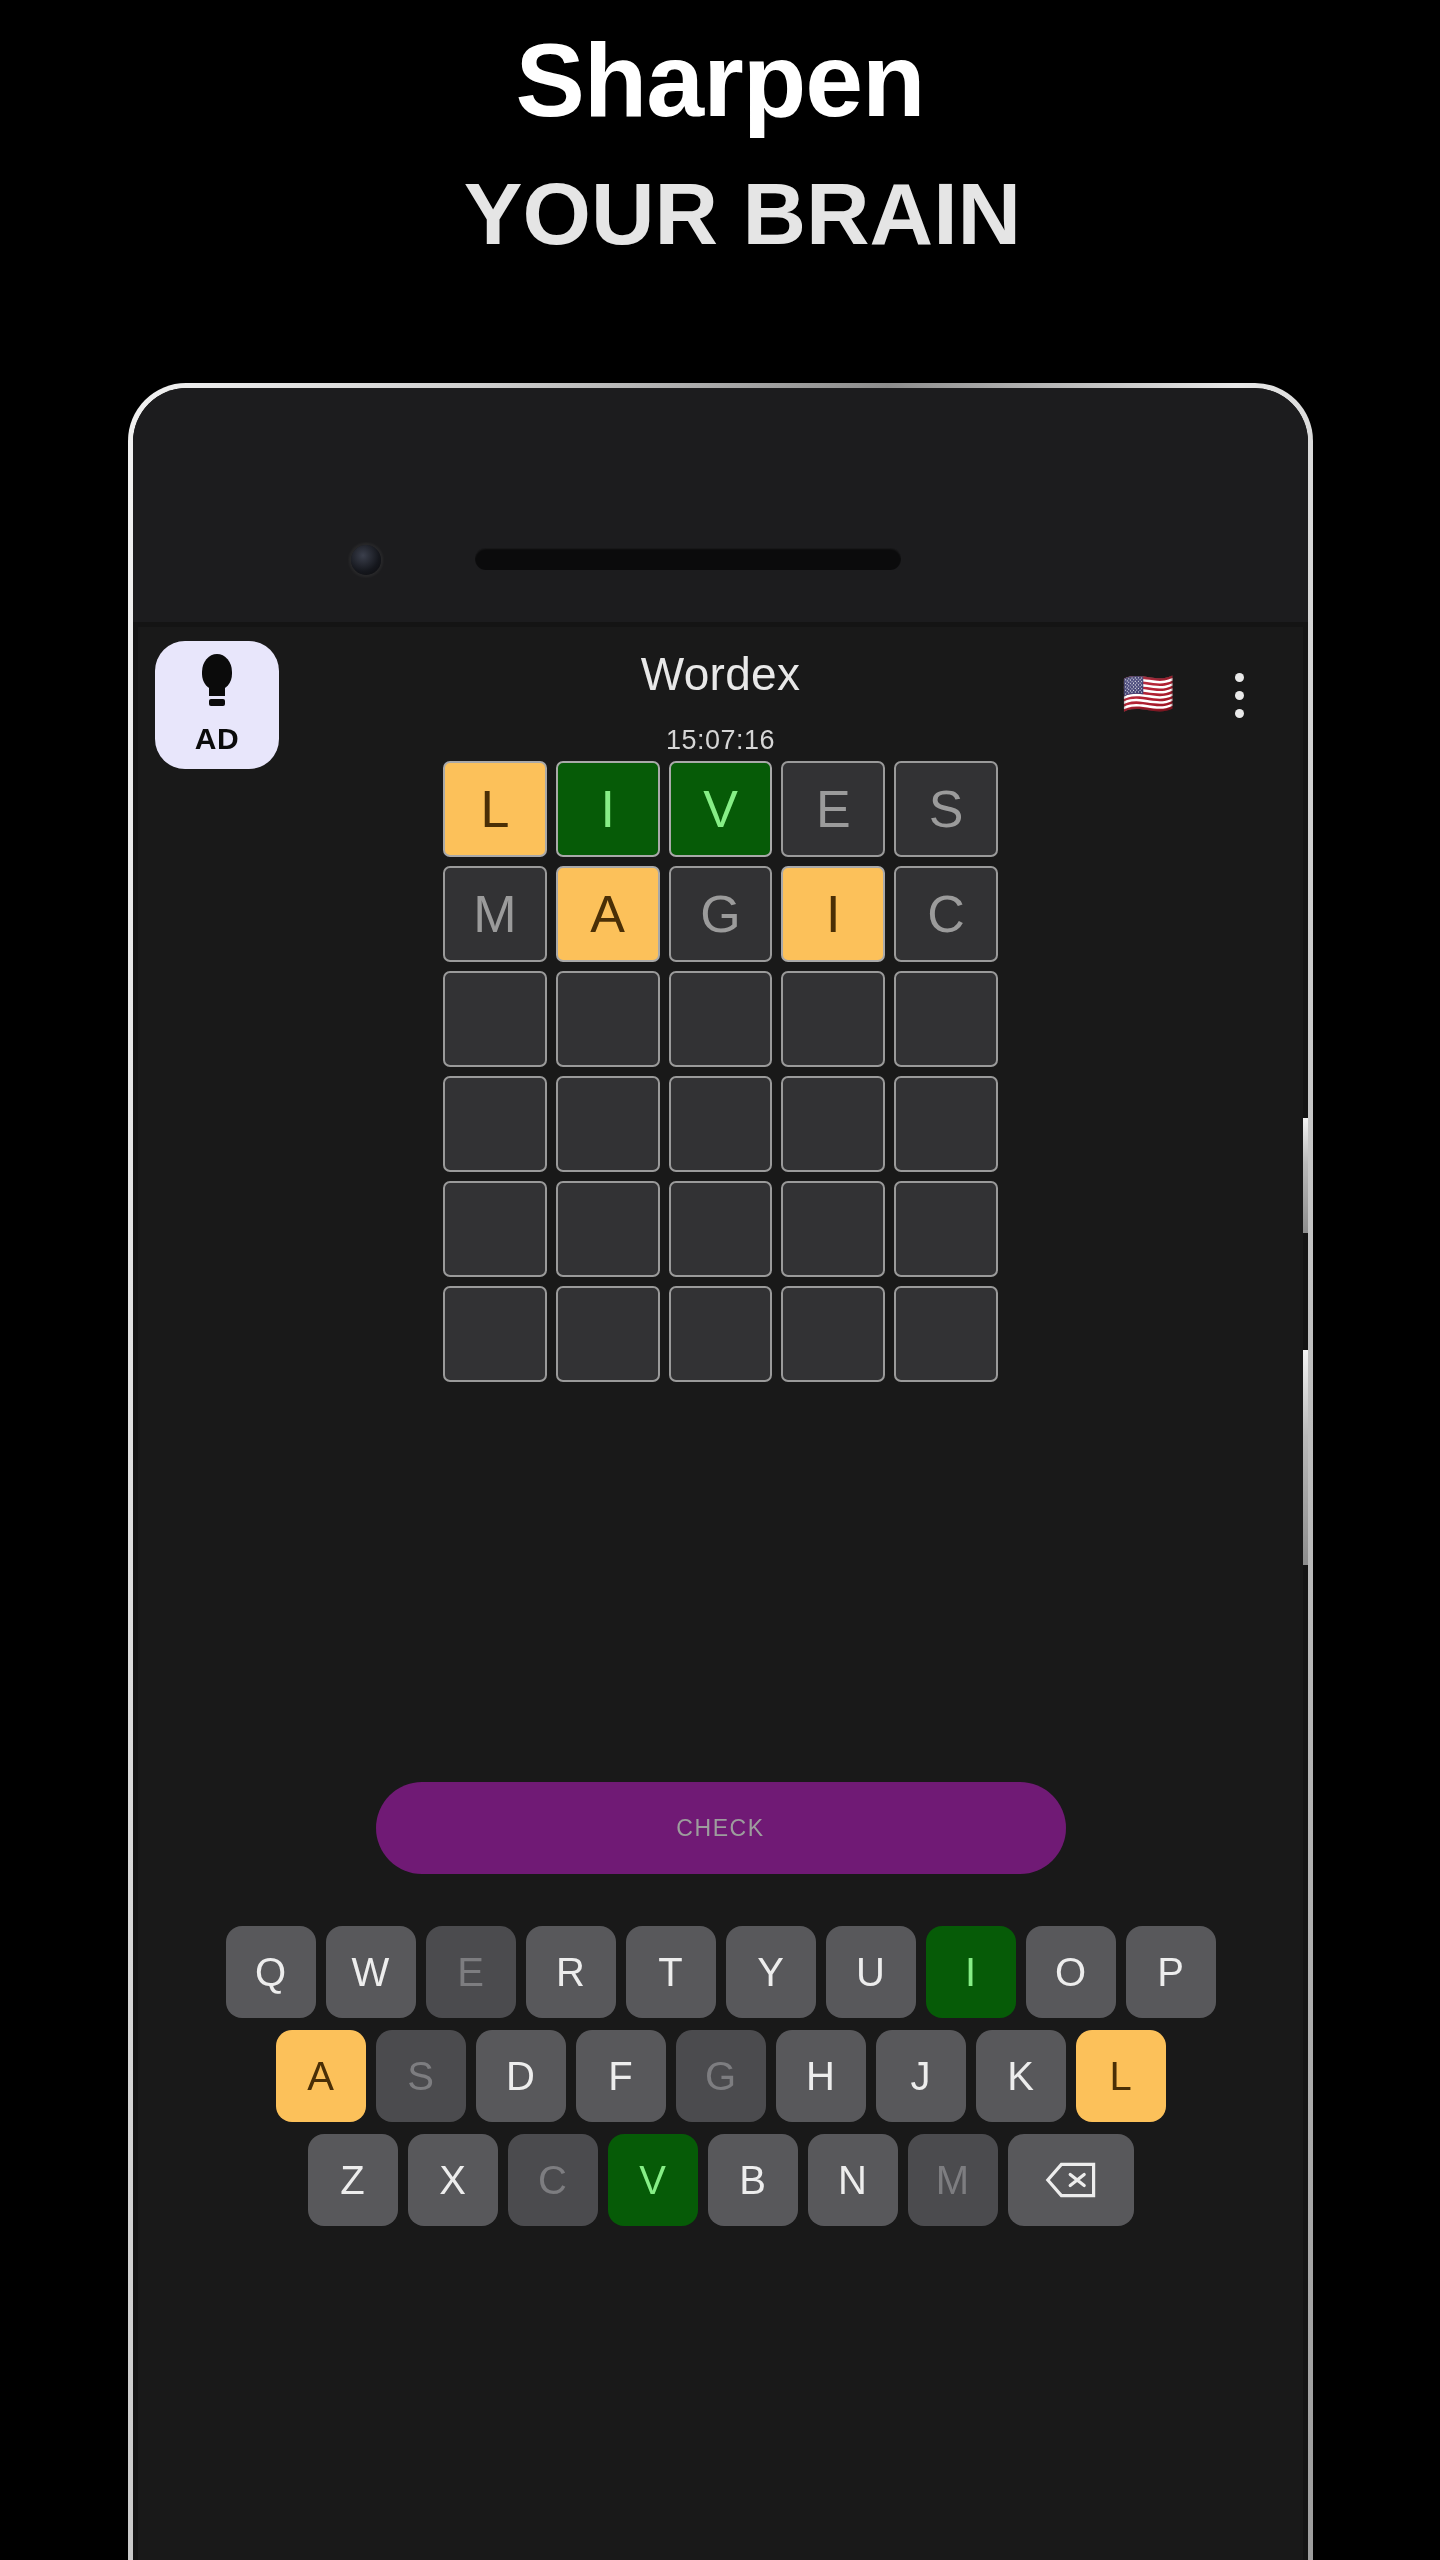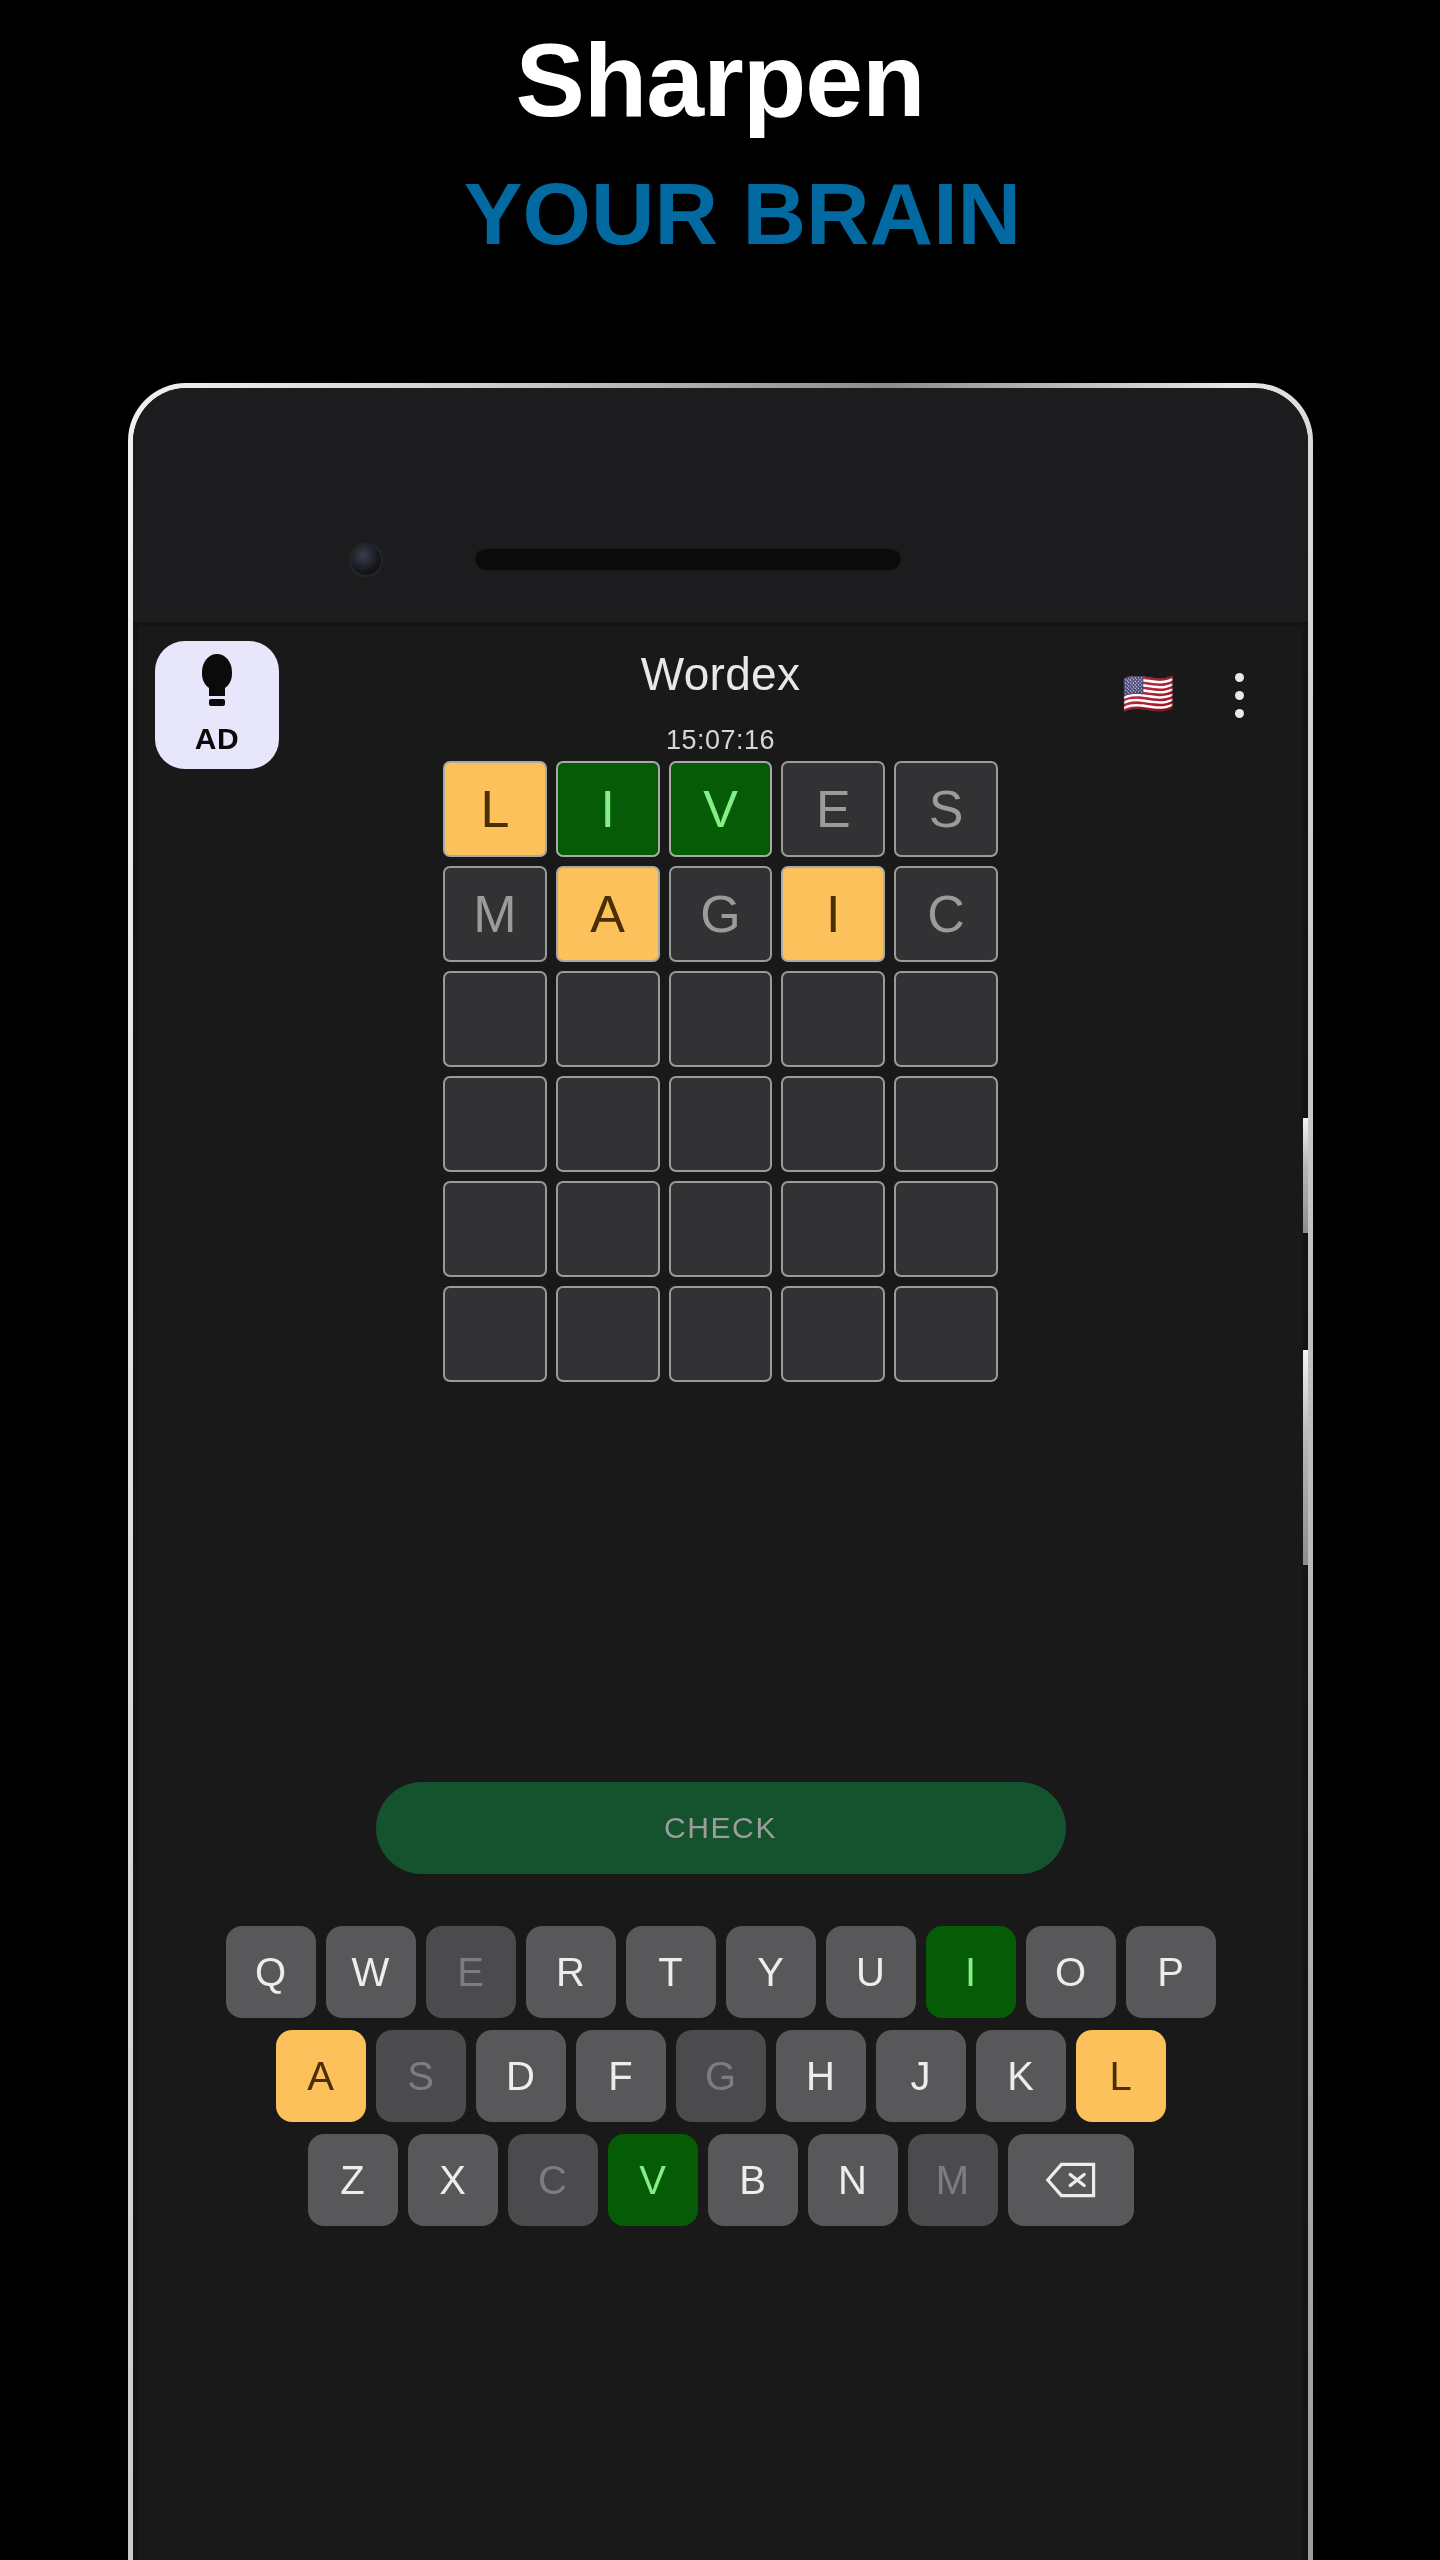--- a/index.html
+++ b/index.html
@@ -11,21 +11,21 @@
   #stage{ position:relative; width:1440px; height:2378px; background:#000; }
 
   
   .promo{ position:absolute; left:0; top:0; width:1440px; text-align:center; }
   .promo-line1{
     font-size:104px; font-weight:bold; color:#ffffff;
     letter-spacing:-1px; line-height:1.0; padding-top:28px;
     font-family:"Liberation Sans", sans-serif;
   }
   .promo-line2{
-    font-size:88px; font-weight:bold; color:#0369a1;
+    font-size:88px; font-weight:bold; color:#e5e5e5;
     letter-spacing:0px; line-height:1.0; padding-top:38px;
     font-family:"Liberation Sans", sans-serif;
     margin-left:45px;
   }
 
   
   #phone{
     position:absolute; left:128px; top:383px;
     width:1185px; height:2260px;
     border-radius:58px 58px 0 0;
@@ -123,23 +123,23 @@
   .tile.empty{ color:transparent; }
   .tile.present{ background:#fbc košu; }
   .tile.present{ background:#fcc15a; border-color:#a9a9a9; color:#4a2f06; }
   .tile.correct{ background:#065b07; border-color:#a9a9a9; color:#86ee86; }
 
   #spacer{ flex:1 1 auto; }
 
   
   #check-button{
     margin:0 auto 0; width:690px; height:92px;
-    background:#14532d; border-radius:46px;
+    background:#701a75; border-radius:46px;
     display:flex; align-items:center; justify-content:center;
-    font-size:30px; letter-spacing:1.6px; color:#9d9d9d; font-weight:normal;
+    font-size:23px; letter-spacing:1.6px; color:#9d9d9d; font-weight:normal;
     flex:0 0 auto;
   }
 
   
   #keyboard{ flex:0 0 auto; padding:52px 8px 0; }
   .kb-row{ display:flex; justify-content:center; gap:10px; margin-bottom:12px; }
   .key{
     width:90px; height:92px; border-radius:16px;
     background:#58585b; color:#ededed;
     display:flex; align-items:center; justify-content:center;

